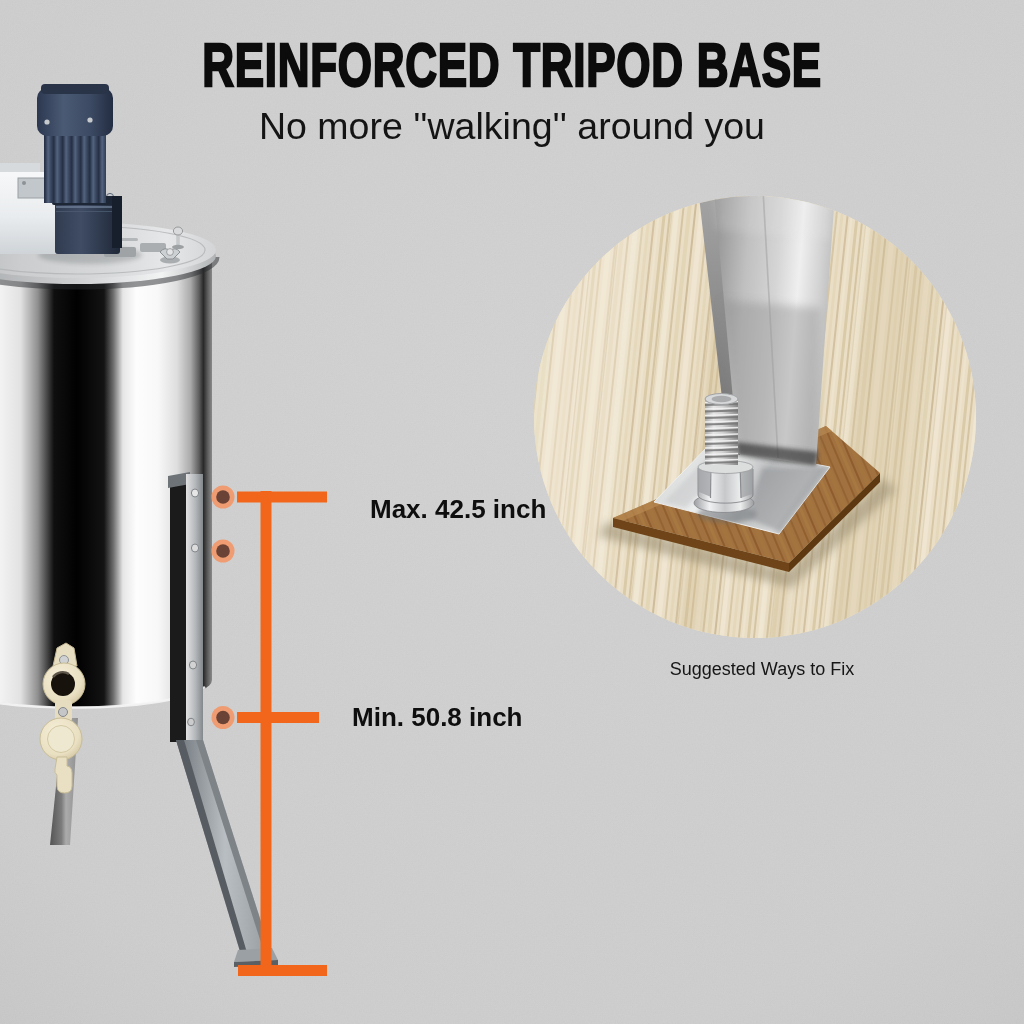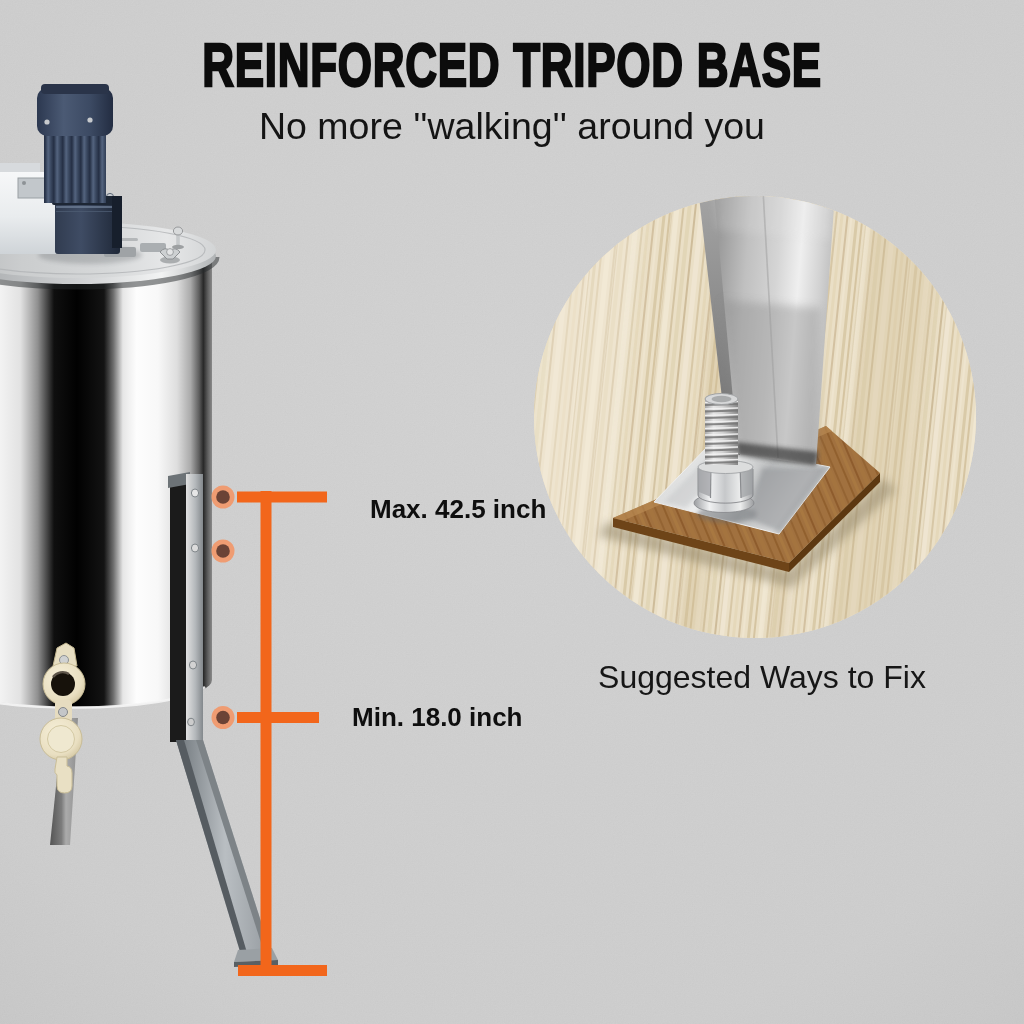--- a/index.html
+++ b/index.html
@@ -20,21 +20,21 @@
     position:absolute;left:0;right:0;top:105px;text-align:center;
     font-size:37.5px;color:#141414;white-space:nowrap;
   }
   .dim-label{
     position:absolute;font-size:26px;font-weight:bold;color:#0e0e0e;white-space:nowrap;
   }
   .dim-label.max{left:370px;top:494px;}
   .dim-label.min{left:352px;top:702px;}
   .caption{
     position:absolute;left:562px;width:400px;top:659px;text-align:center;
-    font-size:32px;color:#161616;white-space:nowrap;
+    font-size:18px;color:#161616;white-space:nowrap;
   }
 </style>
 </head>
 <body>
 
 <div class="stage">
 
 <svg class="scene" width="1024" height="1024" viewBox="0 0 1024 1024">
   <defs>
 
@@ -379,15 +379,15 @@
         <ellipse cx="721.5" cy="399" rx="16.5" ry="5.5" fill="#d7d8d9" stroke="#9fa1a3" stroke-width="1"></ellipse>
         <ellipse cx="721.5" cy="399" rx="10" ry="3.2" fill="#a9abac"></ellipse>
       </g>
     </g>
   </g>
 </svg>
 
   <h1 class="title">REINFORCED TRIPOD BASE</h1>
   <div class="subtitle">No more ''walking'' around you</div>
   <div class="dim-label max">Max. 42.5 inch</div>
-  <div class="dim-label min">Min. 18.0 inch</div>
+  <div class="dim-label min">Min. 50.8 inch</div>
   <div class="caption">Suggested Ways to Fix</div>
 </div>
 
 </body></html>

